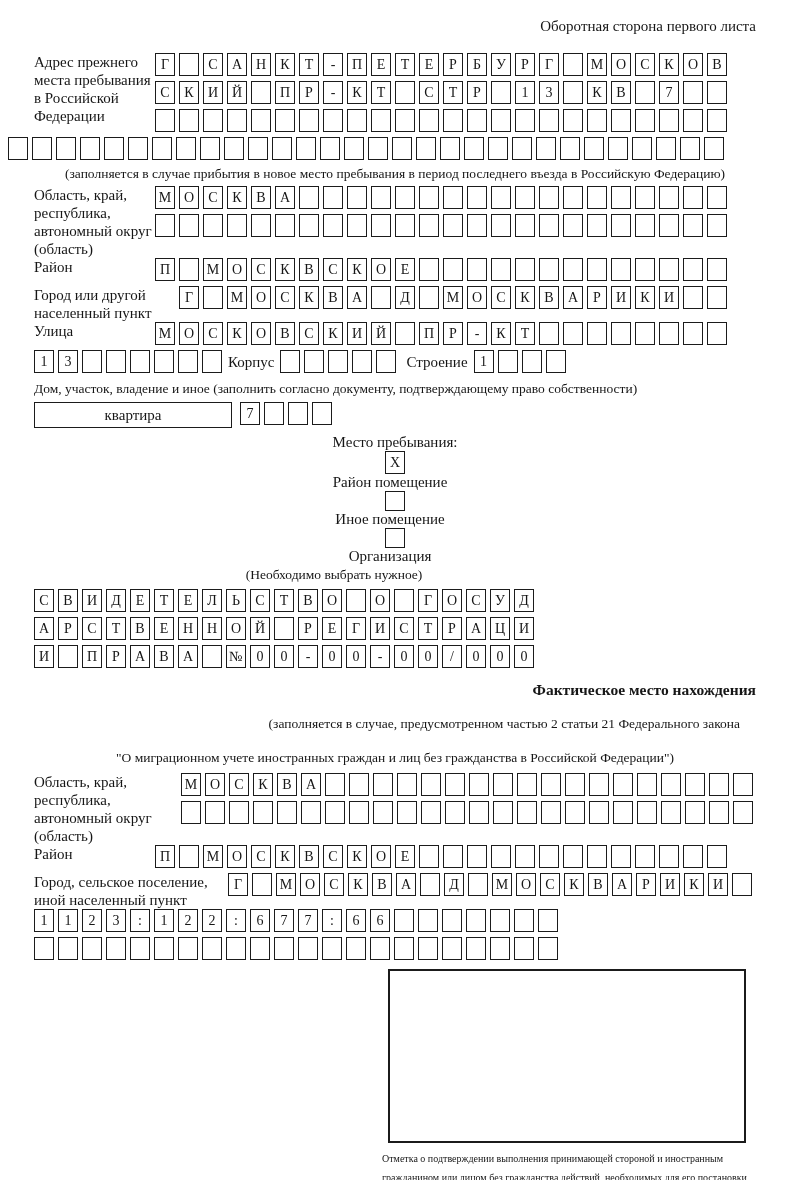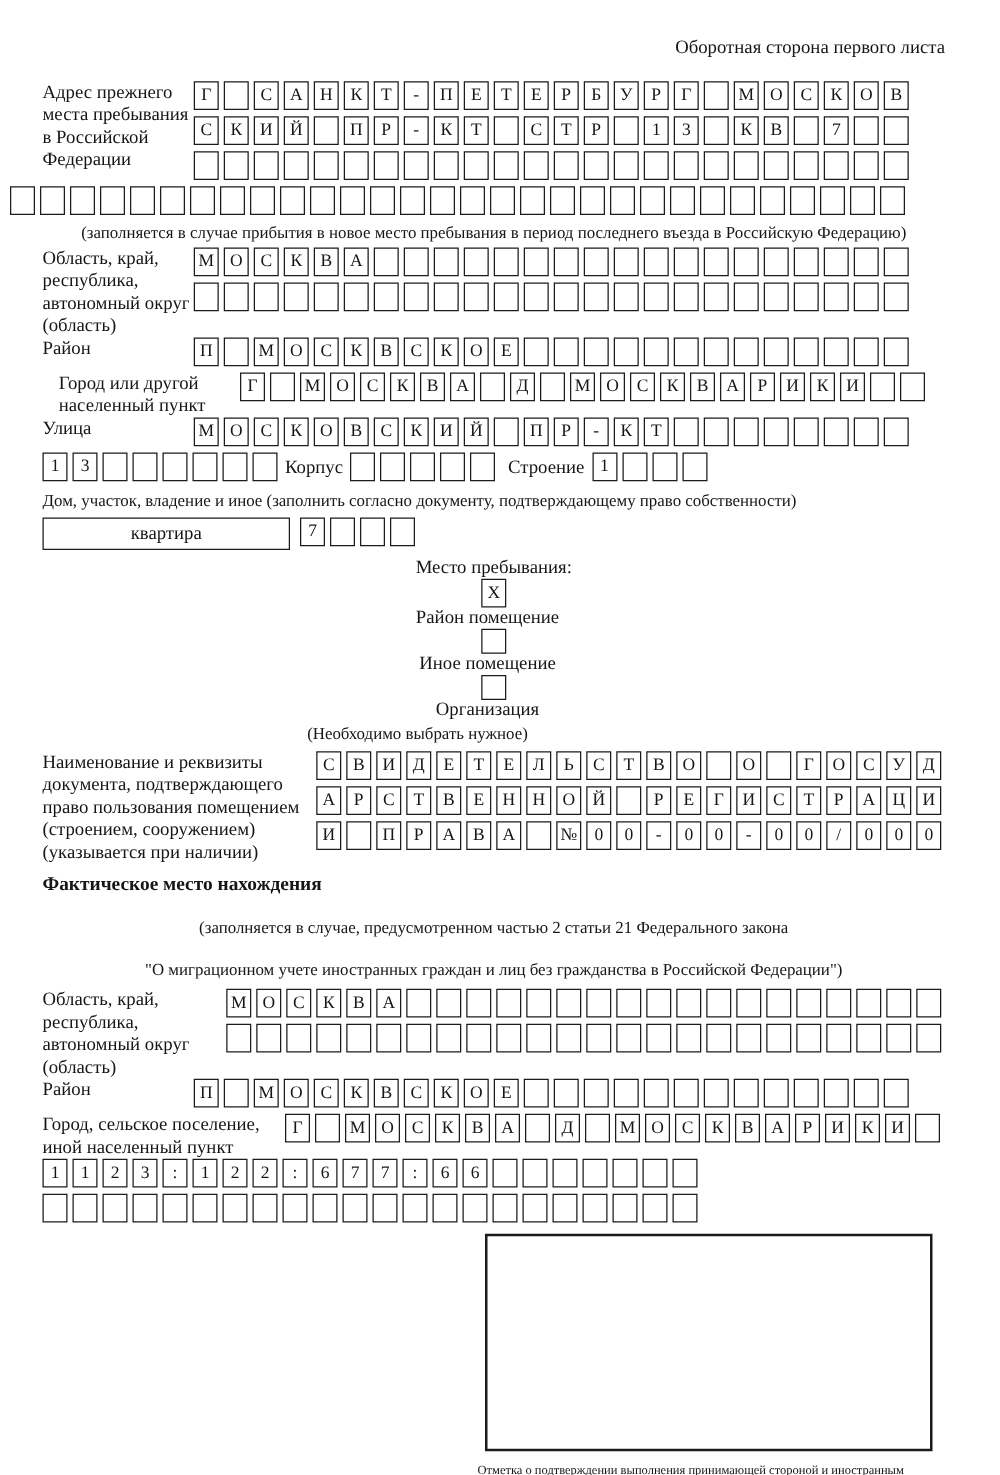--- a/index.html
+++ b/index.html
@@ -1,25 +1,25 @@
 <!DOCTYPE html>
 <html><head>
 <meta charset="utf-8">
 <style>
   html,body{margin:0;padding:0;background:#ffffff;}
   .page{
     width:800px;height:1180px;box-sizing:border-box;
-    padding:16px 44px 0 34px;background:#fff;color:#161616;
+    padding:4px 44px 0 34px;background:#fff;color:#161616;
     font-family:"Liberation Serif", serif;overflow:hidden;position:relative;
   }
   .header-note{font-size:15px;text-align:right;margin:14px 0 18px 0;}
   .frow{display:flex;align-items:flex-start;}
   .lbl{font-size:15px;line-height:18px;flex:0 0 auto;}
   .lw1{flex:0 0 121px;width:121px;}
-  .lw2{flex:0 0 145px;width:145px;margin-left:13px;}
+  .lw2{flex:0 0 145px;width:145px;}
   .lw3{flex:0 0 219px;width:219px;}
   .lw4{flex:0 0 147px;width:147px;}
   .lw5{flex:0 0 194px;width:194px;}
   .lw6{flex:0 0 178px;width:178px;}
   .rows{display:flex;flex-direction:column;}
   .cells{display:flex;gap:4px;margin-bottom:5px;}
   .cell{
     flex:0 0 18px;width:18px;height:21px;border:1.6px solid #1b1b1b;
     font-size:14px;line-height:21px;text-align:center;background:#fff;
   }
@@ -30,22 +30,22 @@
   .wide-box{border:1.7px solid #1b1b1b;height:24px;line-height:24px;text-align:center;font-size:15px;box-sizing:content-box;}
   .dom-box{width:150px;margin-right:7px;}
   .kv-box{width:196px;margin-right:8px;}
   .inline-lbl{font-size:15px;line-height:25px;white-space:nowrap;}
   .gap6{width:6px;} .gap10{width:10px;}
   .stay-row{display:flex;align-items:center;margin:4px 0 2px 0;flex-direction:column;}
   .stay-row .cell{margin:0 9px;}
   .stay-lbl{font-size:15px;white-space:nowrap;}
   .stay-opt{font-size:15px;white-space:nowrap;margin-right:10px;}
   .note-center{font-size:13.5px;text-align:center;margin:2px 0 6px 0;width:600px;}
-  .fact-title{font-size:15.5px;font-weight:bold;text-align:left;margin:8px 0 6px 0;}
-  .fact-note{font-size:13.5px;text-align:center;line-height:18px;margin:16px;}
+  .fact-title{font-size:15.5px;font-weight:bold;text-align:right;margin:8px 0 6px 0;}
+  .fact-note{font-size:13.5px;text-align:right;line-height:18px;margin:16px;}
   .fact-note2{font-size:13.5px;text-align:center;line-height:18px;margin:0 0 6px 0;}
   .mark-wrap{display:flex;justify-content:flex-end;margin-top:4px;}
   .mark-col{width:374px;}
   .mark-box{height:170px;border:2px solid #1b1b1b;margin:0 10px 7px 6px;background:#fff;}
   .mark-caption{font-size:10px;text-align:left;line-height:18.5px;}
   .mb2{margin-bottom:2px;}
 </style>
 </head>
 <body>
 
@@ -366,21 +366,20 @@
     <span class="cell">X</span>
     <span class="stay-opt">Район помещение</span>
     <span class="cell"></span>
     <span class="stay-opt">Иное помещение</span>
     <span class="cell"></span>
     <span class="stay-opt">Организация</span>
   </div>
   <div class="note-center">(Необходимо выбрать нужное)</div>
 
   <div class="frow">
-    <div class="lbl lw3">Наименование и реквизиты документа, подтверждающего право пользования помещением (строением, сооружением) (указывается при наличии)</div>
     <div class="rows">
       <div class="cells">
           <span class="cell">С</span>
           <span class="cell">В</span>
           <span class="cell">И</span>
           <span class="cell">Д</span>
           <span class="cell">Е</span>
           <span class="cell">Т</span>
           <span class="cell">Е</span>
           <span class="cell">Л</span>

